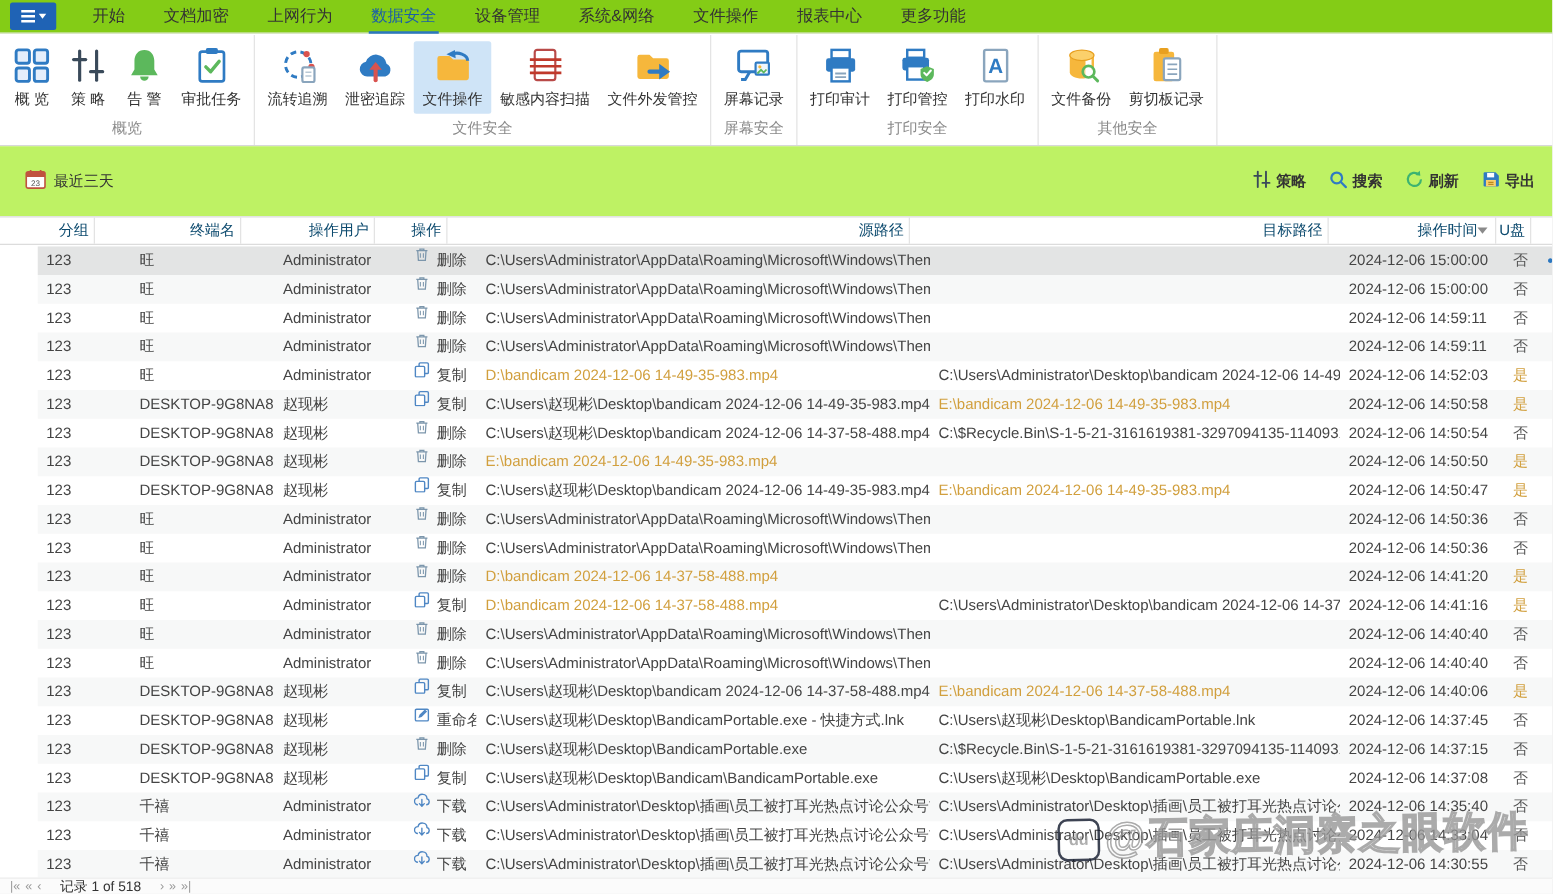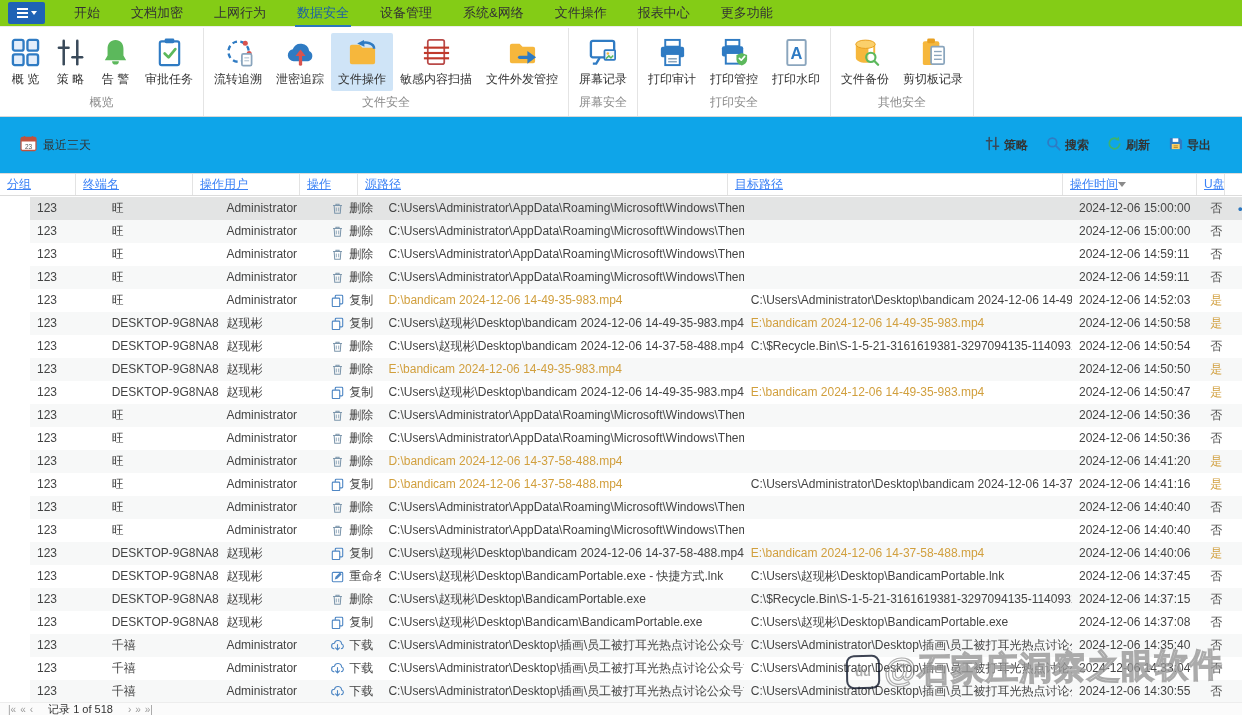--- a/index.html
+++ b/index.html
@@ -20,41 +20,41 @@
   .ribbon{position:absolute;top:28px;left:0;right:0;height:89px;background:#fff;border-bottom:1px solid #d8d8d8;display:flex;box-sizing:border-box;}
   .rgroup{display:flex;flex-direction:column;border-right:1px solid #e4e4e4;padding:0 3px;}
   .ritems{display:flex;flex:1;align-items:flex-start;padding-top:5px;}
   .ritem{display:flex;flex-direction:column;align-items:center;padding:4px 7px 3px;border-radius:2px;cursor:pointer;}
   .ritem.selected{background:#cfe4f7;}
   .ricon svg{width:31px;height:31px;display:block;}
   .rlabel{font-size:12px;color:#333;margin-top:3px;white-space:nowrap;}
   .glabel{text-align:center;font-size:12px;color:#8a8a8a;padding:0 6px 5px;white-space:nowrap;}
 
   
-  .filterbar{position:absolute;top:117px;left:0;right:0;height:56px;display:flex;align-items:center;justify-content:space-between;padding:0 31px 0 20px;box-sizing:border-box;background:#0ea5e9;}
+  .filterbar{position:absolute;top:117px;left:0;right:0;height:56px;display:flex;align-items:center;justify-content:space-between;padding:0 14px 0 20px;box-sizing:border-box;background:#bef264;}
   .datefilter{display:flex;align-items:center;gap:6px;font-size:12px;color:#333;cursor:pointer;}
   .datefilter svg{width:17px;height:17px;}
   .actions{display:flex;align-items:center;gap:18px;font-weight:bold;}
   .action{display:flex;align-items:center;gap:4px;font-size:12px;color:#333;cursor:pointer;}
   .action svg{width:15px;height:15px;}
 
   
   .thead{position:absolute;top:173px;left:0;right:0;height:23px;border-top:1px solid #dcdcdc;border-bottom:1px solid #dcdcdc;display:flex;background:#fff;box-sizing:border-box;}
-  .hcell{font-size:12px;color:#3b82f6;line-height:21px;padding:0 4px 0 7px;border-right:1px solid #e3e3e3;box-sizing:border-box;white-space:nowrap;overflow:hidden;display:flex;justify-content:flex-start;align-items:center;text-decoration:underline;}
+  .hcell{font-size:12px;color:#0c4a6e;line-height:21px;padding:0 4px 0 7px;border-right:1px solid #e3e3e3;box-sizing:border-box;white-space:nowrap;overflow:hidden;display:flex;justify-content:flex-end;align-items:center;}
   .hcell:last-child{border-right:none;}
   .sort-caret{width:0;height:0;border-left:4px solid transparent;border-right:4px solid transparent;border-top:5px solid #8a8a8a;margin-right:2px;}
   .c0{width:76px}.c1{width:117px}.c2{width:107px}.c3{width:58px}.c4{width:370px}
   .c5{width:335px}.c6{width:134px}.c7{width:28px}.c8{flex:1}
 
   .tbody{position:absolute;top:197px;left:0;right:0;height:506px;overflow:hidden;margin-left:30px;}
   .trow{display:flex;height:23px;}
   .trow:nth-child(even){background:#f7f8f8;}
   .trow.selected{background:#e3e4e4;}
   .tcell{font-size:12px;color:#444;line-height:23px;padding:0 4px 0 7px;box-sizing:border-box;white-space:nowrap;overflow:hidden;}
-  .opcell{display:flex;align-items:center;gap:5px;}
+  .opcell{display:flex;align-items:flex-start;gap:5px;}
   .opcell svg{width:13px;height:13px;flex:none;}
   .removable{color:#d19f3d;}
   .usb-yes{color:#d19f3d;}
   .usb-no{color:#555;}
   .more-dots{color:#2b77c0;font-weight:bold;letter-spacing:1px;font-size:13px;cursor:pointer;}
 
   
   .footer{position:absolute;left:0;right:0;bottom:0;height:13px;background:#fbfbfb;border-top:1px solid #ededed;display:flex;align-items:center;gap:3px;padding-left:6px;font-size:11px;color:#444;box-sizing:border-box;}
   .pgbtn{color:#9a9a9a;font-size:10px;line-height:12px;cursor:pointer;padding:0 2px;}
   .rec{margin:0 10px;color:#333;}

